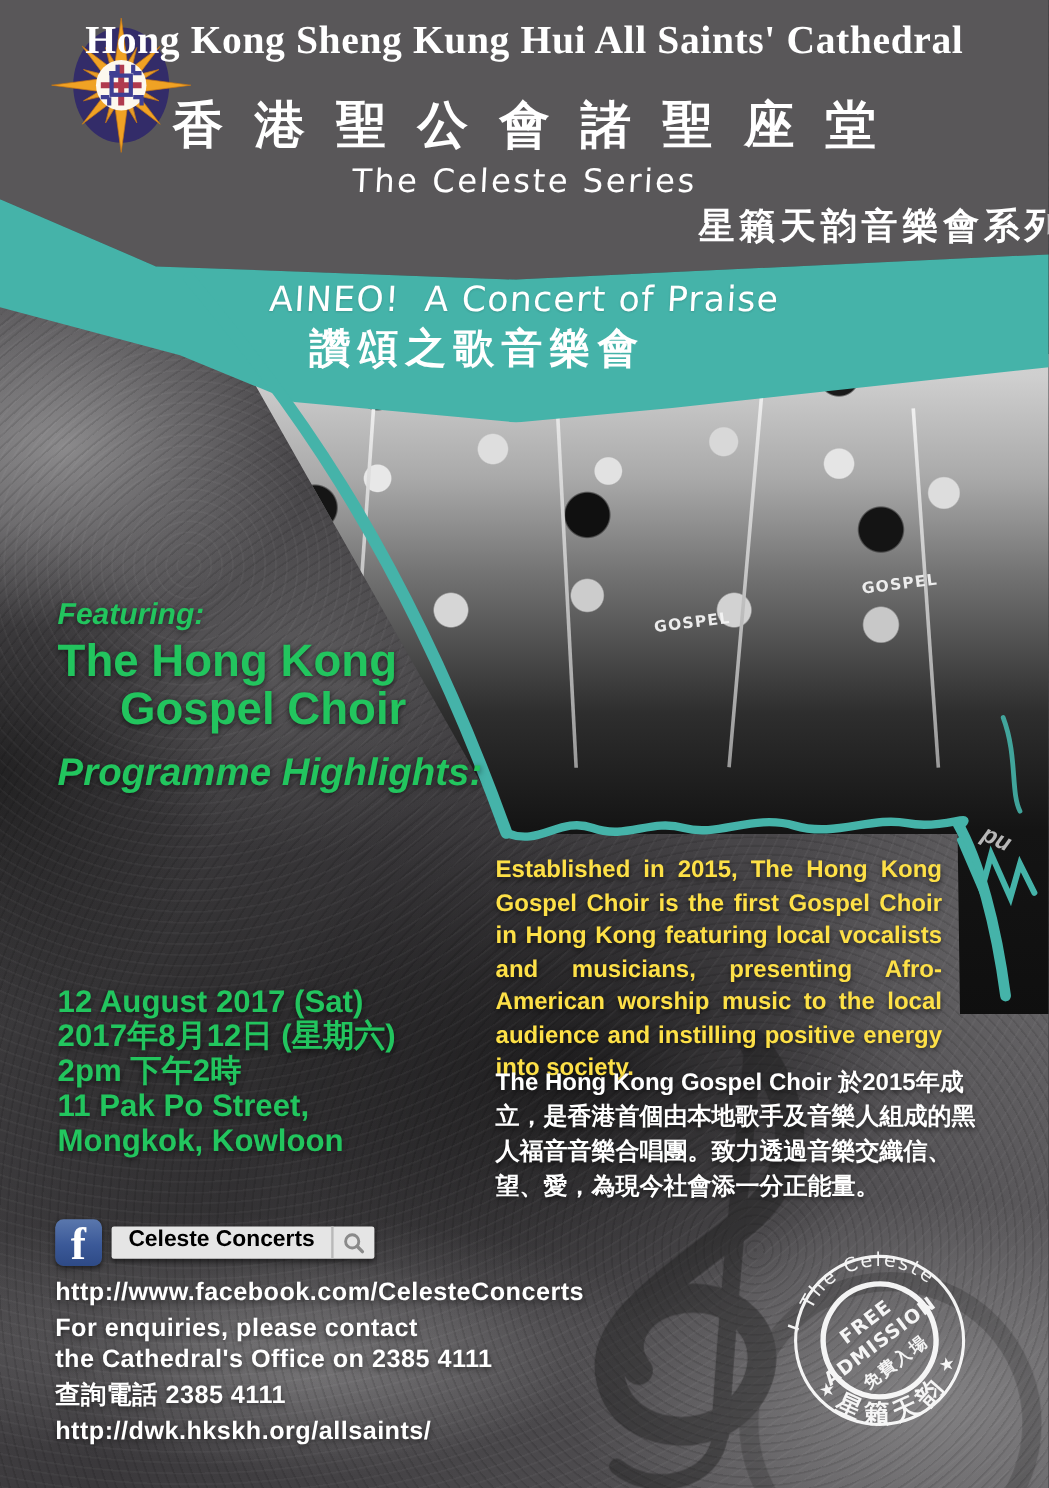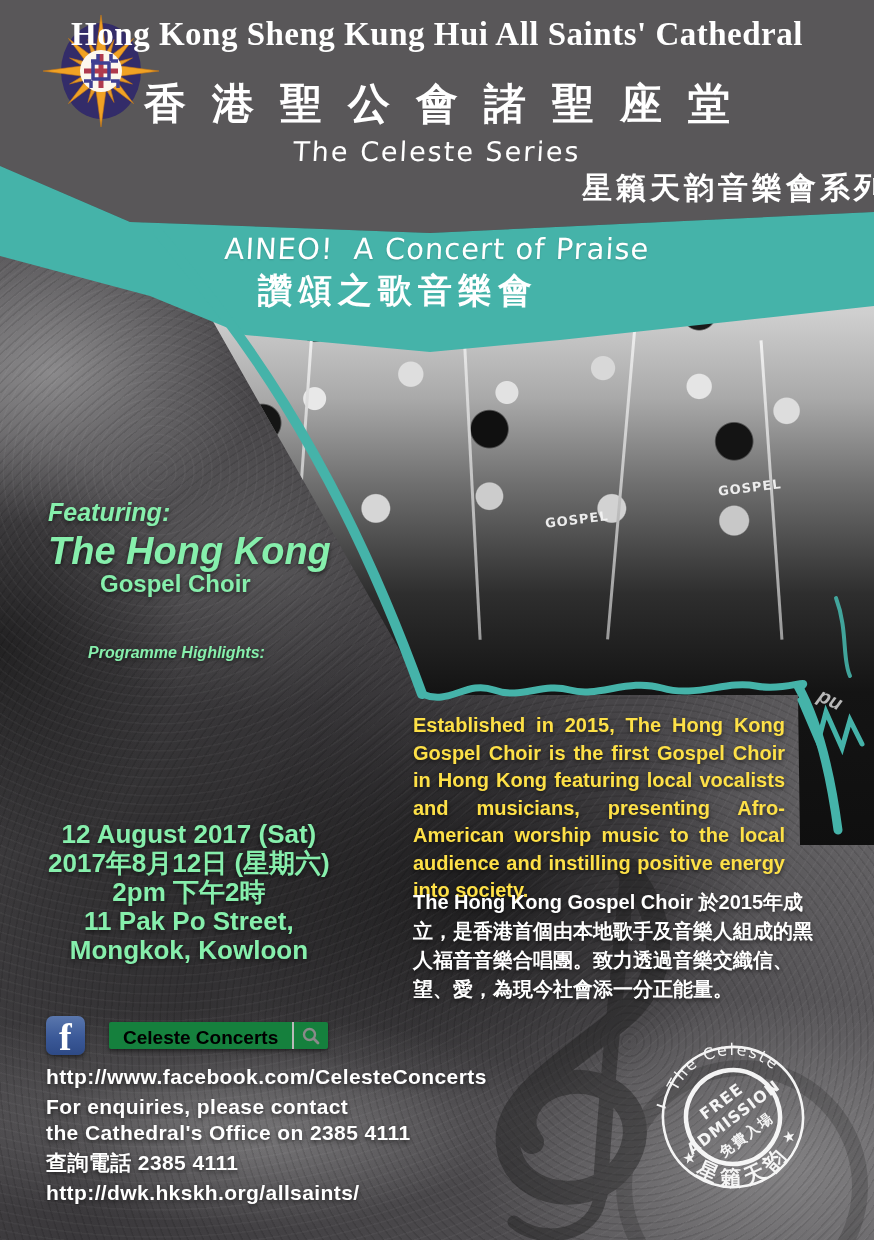--- a/index.html
+++ b/index.html
@@ -72,37 +72,37 @@
   .banner-en{left:0;top:232px;width:874px;text-align:center;color:#fff;z-index:7;
     font-size:29px;letter-spacing:1px;white-space:pre-wrap;transform:skewX(-3deg);
     font-family:"DejaVu Sans",sans-serif;text-shadow:0 1px 2px rgba(0,0,0,.15);}
   .banner-zh{left:0;top:268px;width:796px;text-align:center;color:#fff;z-index:7;
     font-size:34px;font-weight:bold;letter-spacing:6px;}
 
   
   .scribbles{left:0;top:0;z-index:6;}
 
   
-  .lcol{color:#86efac;z-index:7;text-shadow:0 2px 5px rgba(0,0,0,.65);text-align:center;}
+  .lcol{color:#22c55e;z-index:7;text-shadow:0 2px 5px rgba(0,0,0,.65);}
   .featuring{left:48px;top:498px;font-size:25px;font-weight:bold;font-style:italic;}
-  .feat1{left:48px;top:530px;font-size:38px;font-weight:bold;font-style:italic;}
-  .feat2{left:100px;top:570px;font-size:24px;font-weight:bold;}
-  .prog-label{left:48px;top:644px;font-size:16px;font-weight:bold;font-style:italic;margin-left:40px;}
+  .feat1{left:48px;top:530px;font-size:38px;font-weight:bold;}
+  .feat2{left:100px;top:570px;font-size:38px;font-weight:bold;}
+  .prog-label{left:48px;top:625px;font-size:32px;font-weight:bold;font-style:italic;}
   .prog-list{left:48px;top:652px;width:400px;font-size:28px;font-weight:bold;line-height:31px;
     color:#54b8ae;text-shadow:0 2px 4px rgba(0,0,0,.55);}
   .event{left:48px;top:820px;font-size:26px;font-weight:bold;line-height:29px;}
 
   
   .fb-row{left:46px;top:1016px;z-index:7;display:flex;align-items:center;}
   .fb-icon{width:39px;height:39px;border-radius:7px;position:relative;overflow:hidden;
     background:linear-gradient(180deg,#5a77ad 0%,#3b5998 55%,#2e4a86 100%);
     box-shadow:0 2px 4px rgba(0,0,0,.5);}
   .fb-icon span{position:absolute;left:13px;top:2px;color:#fff;font-family:"Liberation Serif",serif;
     font-weight:bold;font-size:38px;line-height:38px;}
-  .fb-bar{margin-left:24px;height:27px;background:#15803d;display:flex;align-items:flex-end;
+  .fb-bar{margin-left:8px;height:27px;background:#e5e5e5;display:flex;align-items:flex-start;
     border-radius:2px;box-shadow:0 2px 4px rgba(0,0,0,.5);}
   .fb-text{padding:0 14px;font-size:19px;font-weight:bold;color:#000;}
   .fb-search{width:34px;height:27px;border-left:2px solid #b9b9b9;display:flex;
     align-items:center;justify-content:center;}
 
   
   .links{left:46px;top:1064px;font-size:21px;font-weight:bold;color:#fff;line-height:26px;
     z-index:7;text-shadow:0 2px 5px rgba(0,0,0,.6);letter-spacing:.4px;}
   .links div{margin-bottom:0;}
   .links .gap{height:4px;}

